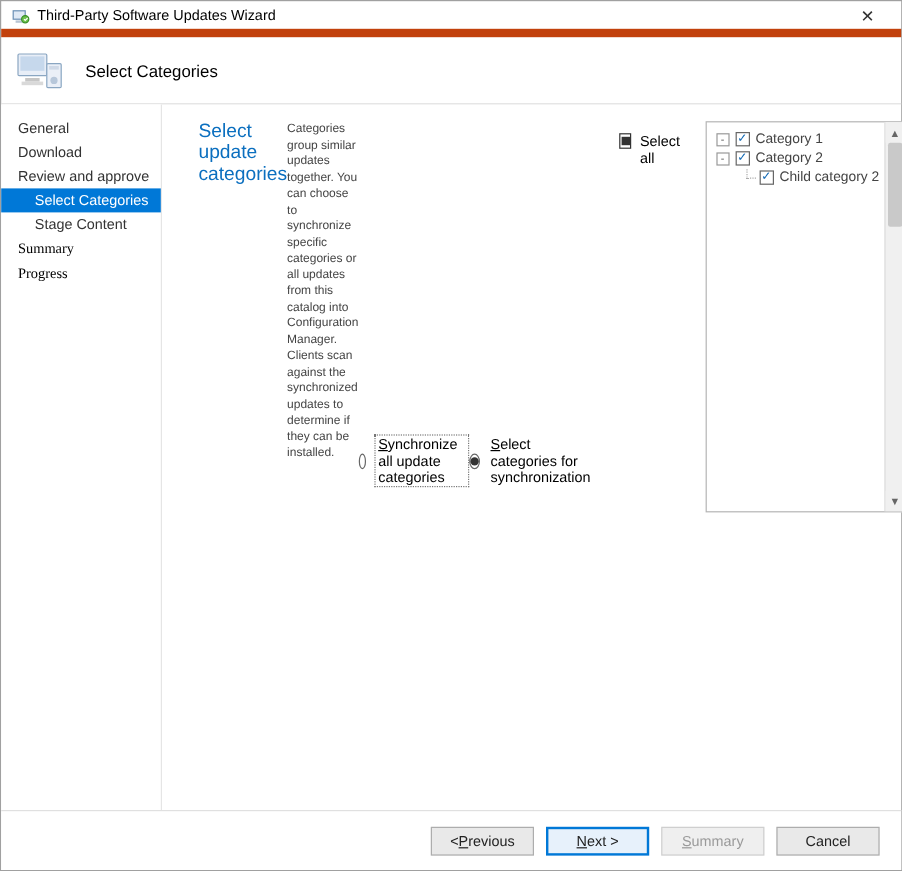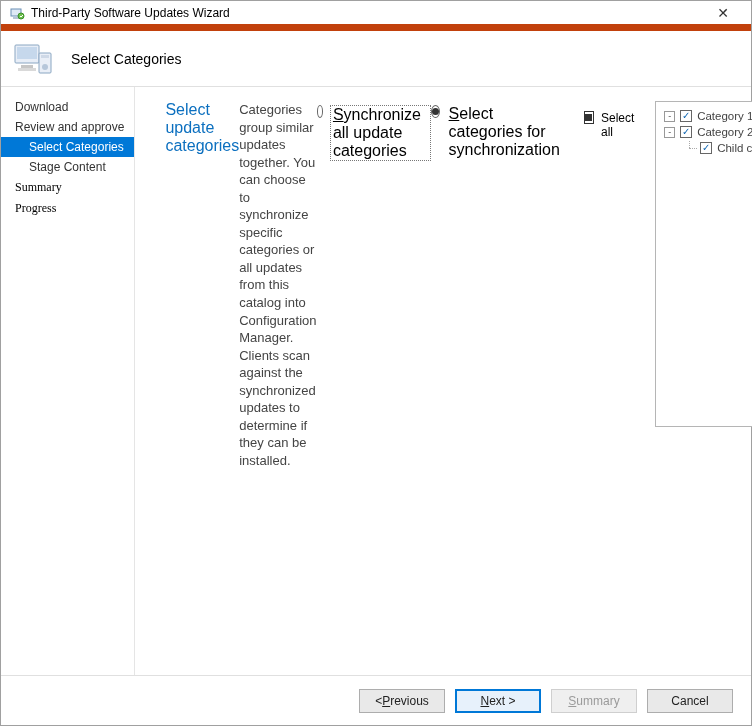--- a/index.html
+++ b/index.html
@@ -86,29 +86,29 @@
     flex-direction: row;
     min-height: 0;
   }
   .page-title {
     color: #0b6fbf;
     font-size: 16px;
     margin: 0 0 30px 2px;
   }
   .desc {
     color: #444;
-    font-size: 13px;
+    font-size: 10px;
     line-height: 1.35;
     margin-bottom: 20px;
   }
   .radio-row {
     display: flex;
-    align-items: flex-start;
+    align-items: center;
     margin: 4px 0;
-    font-size: 16px;
+    font-size: 12px;
   }
   .radio {
     width: 13px; height: 13px;
     border: 1px solid #666;
     border-radius: 50%;
     margin-right: 7px;
     display: inline-flex; align-items: center; justify-content: center;
     background: #fff;
   }
   .radio.checked::after {
@@ -284,20 +284,21 @@
         <rect x="26" y="14" width="12" height="20" rx="1" fill="#eaeff7" stroke="#8aa6c2"></rect>
         <rect x="28" y="16" width="8" height="3" fill="#cfd9e7"></rect>
         <circle cx="32" cy="28" r="3" fill="#b7c7da"></circle>
       </svg>
     </div>
     <div class="header-title">Select Categories</div>
   </div>
 
   <div class="body">
     <div class="sidebar">
+      <div class="nav-item">General</div>
       <div class="nav-item">Download</div>
       <div class="nav-item">Review and approve</div>
       <div class="nav-item nav-sub selected">Select Categories</div>
       <div class="nav-item nav-sub">Stage Content</div>
       <div class="nav-item dim">Summary</div>
       <div class="nav-item dim">Progress</div>
     </div>
 
     <div class="content">
       <div class="page-title">Select update categories</div>

